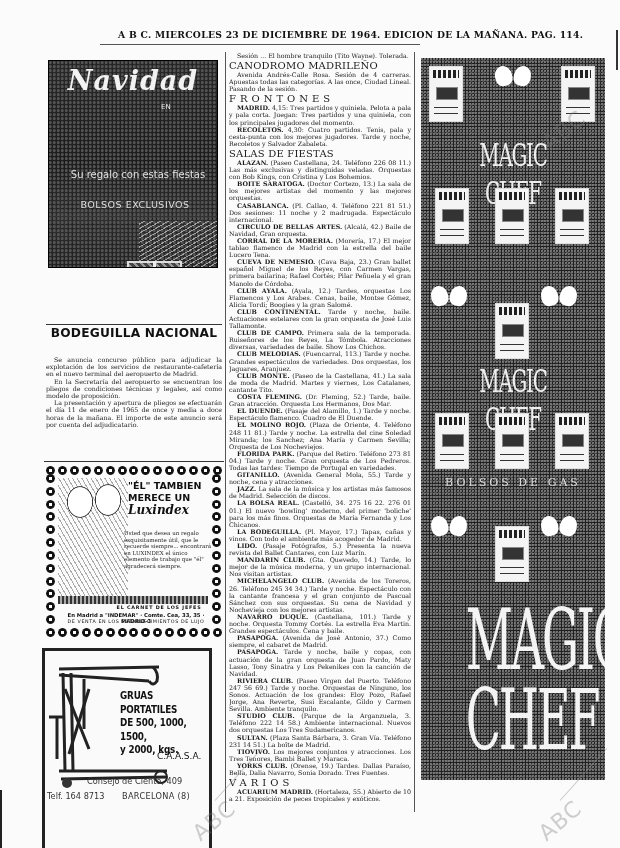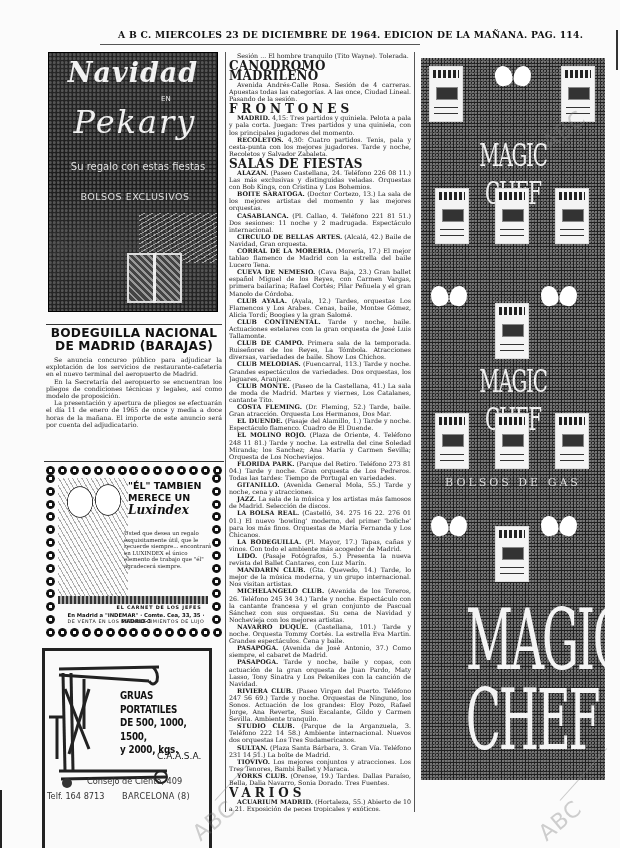--- a/index.html
+++ b/index.html
@@ -8,21 +8,21 @@
 
   .header {
     position: absolute; left: 118px; top: 29px; width: 390px; height: 14px;
     font-family: "DejaVu Serif", serif; font-weight: bold; font-size: 9.2px;
     letter-spacing: 0.3px; white-space: nowrap; color: #111;
   }
   .header-rule { position: absolute; left: 100px; top: 44px; width: 320px; height: 1px; background: #555; }
 
   
   .pekary-ad {
-    position: absolute; left: 48px; top: 52px; width: 170px; height: 260px;
+    position: absolute; left: 48px; top: 60px; width: 170px; height: 208px;
     background:
       radial-gradient(circle at 30% 40%, #555 0 1px, transparent 2px) 0 0/4px 4px,
       radial-gradient(circle at 70% 60%, #222 0 1px, transparent 2px) 0 0/5px 5px,
       linear-gradient(180deg, #2a2a2a, #1a1a1a 50%, #333 75%, #222);
     overflow: hidden; border: 1px solid #000;
   }
   .pekary-title {
     position: absolute; left: 0; width: 100%; top: 4px; text-align: center;
     font-family: "DejaVu Serif", serif; font-style: italic; font-weight: bold;
     font-size: 27px; color: #f2f2f2; letter-spacing: 1px;
@@ -96,21 +96,21 @@
   .caasa-city { position: absolute; left: 77px; top: 140px; font-family: "DejaVu Sans", sans-serif; font-size: 8.2px; color: #333; letter-spacing: 0.3px; }
 
   
   .listings {
     position: absolute; left: 229px; top: 52px; width: 182px; height: 760px;
     font-size: 6.3px; line-height: 7.1px; text-align: justify; color: #1a1a1a;
     overflow: hidden;
   }
   .col-rule-left { position: absolute; left: 225px; top: 52px; width: 1px; height: 760px; background: #555; }
   .col-rule-right { position: absolute; left: 414px; top: 52px; width: 1px; height: 760px; background: #555; }
-  .listings .sec { font-weight: bold; font-size: 12px; line-height: 10px; margin-top: 2px; letter-spacing: 0.2px; }
+  .listings .sec { font-weight: normal; font-size: 10px; line-height: 10px; margin-top: 2px; letter-spacing: 0.2px; }
   .listings .sec.wide { letter-spacing: 4px; }
   .listings p { text-indent: 8px; }
   .listings p b { font-weight: bold; }
 
   
   .magic-ad {
     position: absolute; left: 421px; top: 58px; width: 184px; height: 722px;
     background:
       radial-gradient(circle at 20% 30%, #777 0 1px, transparent 1.5px) 0 0/3px 3px,
       radial-gradient(circle at 60% 70%, #555 0 1px, transparent 1.5px) 0 0/4px 4px,
@@ -151,31 +151,29 @@
 </style>
 </head>
 <body>
 
 <div class="header">A B C. MIERCOLES 23 DE DICIEMBRE DE 1964. EDICION DE LA MAÑANA.   PAG. 114.</div>
 <div class="header-rule"></div>
 
 <div class="pekary-ad">
   <div class="pekary-title">Navidad</div>
   <div class="pekary-en">EN</div>
-  <div class="pekary-brand">Pekary</div>
   <div class="pekary-sub">Su regalo con estas fiestas</div>
   <div class="pekary-sub2">BOLSOS EXCLUSIVOS</div>
   <div class="pekary-glow"></div>
   <div class="pekary-gift"></div>
 </div>
 
 <div class="aero-title-rule"></div>
 <div class="aero-title">
   <div>BODEGUILLA NACIONAL</div>
-  <div>DE MADRID (BARAJAS)</div>
 </div>
 <div class="aero-body">
   <p>Se anuncia concurso público para adjudicar la explotación de los servicios de restaurante-cafetería en el nuevo terminal del aeropuerto de Madrid.</p>
   <p>En la Secretaría del aeropuerto se encuentran los pliegos de condiciones técnicas y legales, así como modelo de proposición.</p>
   <p>La presentación y apertura de pliegos se efectuarán el día 11 de enero de 1965 de once y media a doce horas de la mañana. El importe de este anuncio será por cuenta del adjudicatario.</p>
 </div>
 
 <div class="luxindex-ad">
   <div class="flower-row" style="top:4px">
     <span class="flower"></span>

